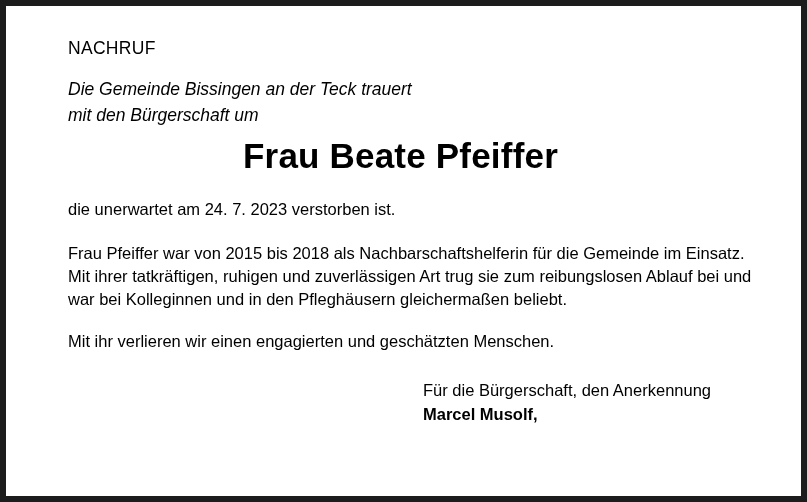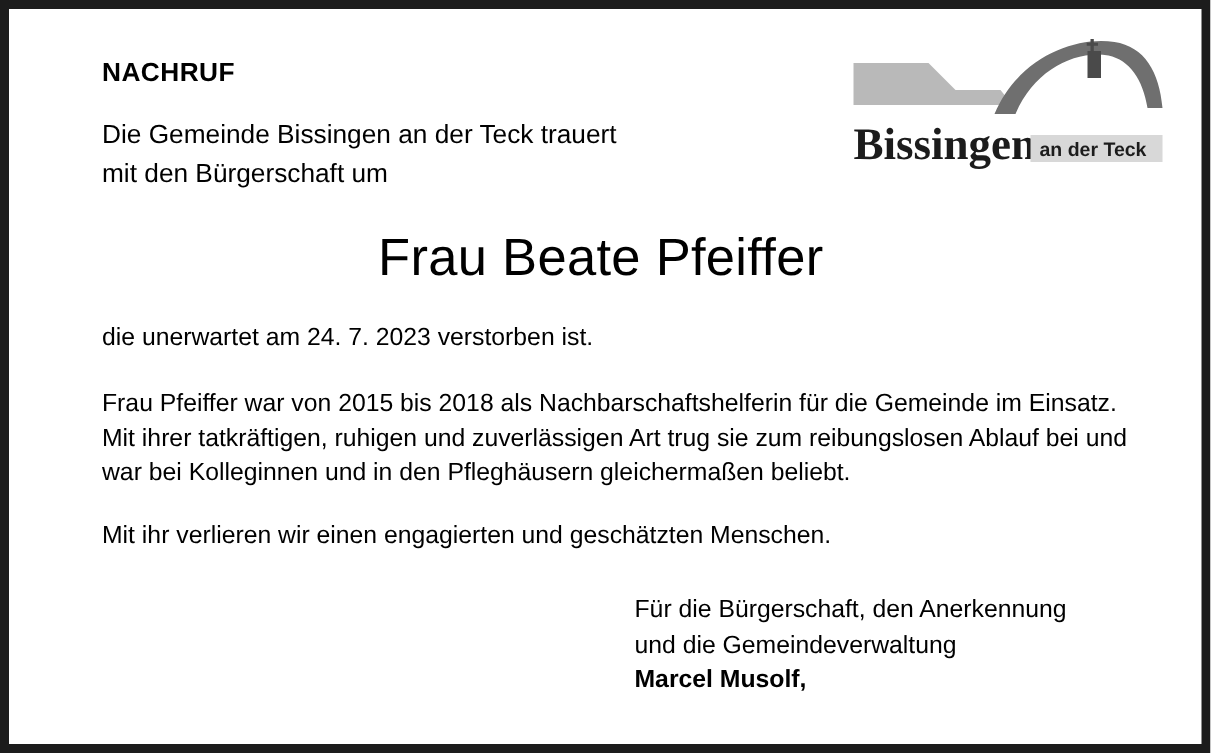--- a/index.html
+++ b/index.html
@@ -34,37 +34,38 @@
     position: absolute;
     top: 14px;
     right: 24px;
     width: 210px;
     height: 96px;
   }
   .logo svg { display: block; }
 
   .heading {
     font-size: 17.5px;
-    font-weight: bold;
+    font-weight: normal;
     letter-spacing: 0.3px;
     margin: 0 0 18px 0;
     line-height: 1.2;
   }
   .lede {
     font-size: 17.5px;
     line-height: 1.46;
     margin: 0;
     max-width: 430px;
+    font-style: italic;
   }
   .name {
     text-align: center;
     font-size: 35px;
-    font-weight: normal;
+    font-weight: bold;
     letter-spacing: 0.2px;
-    margin: 24px 0 22px 0;
+    margin: 8px 0 22px 0;
     padding-right: 30px;
   }
   .para {
     font-size: 16.5px;
     line-height: 1.42;
     margin: 0 0 18px 0;
     max-width: 690px;
   }
   .para.tight { margin-bottom: 20px; }
   .closing {
@@ -76,57 +77,37 @@
   .closing .bold {
     font-weight: bold;
   }
 </style>
 </head>
 <body>
 
 <div class="obituary">
   <div class="inner">
 
-    <div class="logo">
-      <svg width="210" height="96" viewBox="0 0 210 96" xmlns="http://www.w3.org/2000/svg">
-
-        <path d="M2 22 L52 22 L70 40 L100 40 L108 50 L2 50 Z" fill="#b9b9b9"></path>
-
-        <path d="M96 56 C112 18, 150 4, 176 8 C196 11, 206 28, 208 52 L198 52 C195 33, 186 20, 172 17 C150 13, 122 27, 110 56 Z" fill="#6f6f6f"></path>
-
-        <g fill="#4a4a4a">
-          <rect x="158" y="14" width="9" height="18"></rect>
-          <rect x="160" y="6" width="2.2" height="8"></rect>
-          <rect x="157.5" y="8.5" width="7.5" height="2"></rect>
-        </g>
-
-        <text x="2" y="86" font-family="Liberation Serif, serif" font-size="30" font-weight="bold" fill="#1c1c1c">Bissingen</text>
-
-        <rect x="120" y="70" width="88" height="18" fill="#d8d8d8"></rect>
-        <text x="126" y="84" font-family="Liberation Sans, sans-serif" font-size="13" font-weight="bold" fill="#1c1c1c">an der Teck</text>
-      </svg>
-    </div>
 
     <h1 class="heading">NACHRUF</h1>
 
     <p class="lede">
       <span>Die Gemeinde Bissingen an der Teck trauert</span><br>
       <span>mit den Bürgerschaft um</span>
     </p>
 
     <div class="name">Frau Beate Pfeiffer</div>
 
     <p class="para tight">die unerwartet am 24. 7. 2023 verstorben ist.</p>
 
     <p class="para">Frau Pfeiffer war von 2015 bis 2018 als Nachbarschaftshelferin für die Gemeinde im Einsatz. Mit ihrer tatkräftigen, ruhigen und zuverlässigen Art trug sie zum reibungslosen Ablauf bei und war bei Kolleginnen und in den Pfleghäusern gleichermaßen beliebt.</p>
 
     <p class="para">Mit ihr verlieren wir einen engagierten und geschätzten Menschen.</p>
 
 
     <div class="closing">
       <div>Für die Bürgerschaft, den Anerkennung</div>
-      <div>und die Gemeindeverwaltung</div>
       <div class="bold">Marcel Musolf,</div>
 
     </div>
 
   </div>
 </div>
 
 </body></html>

